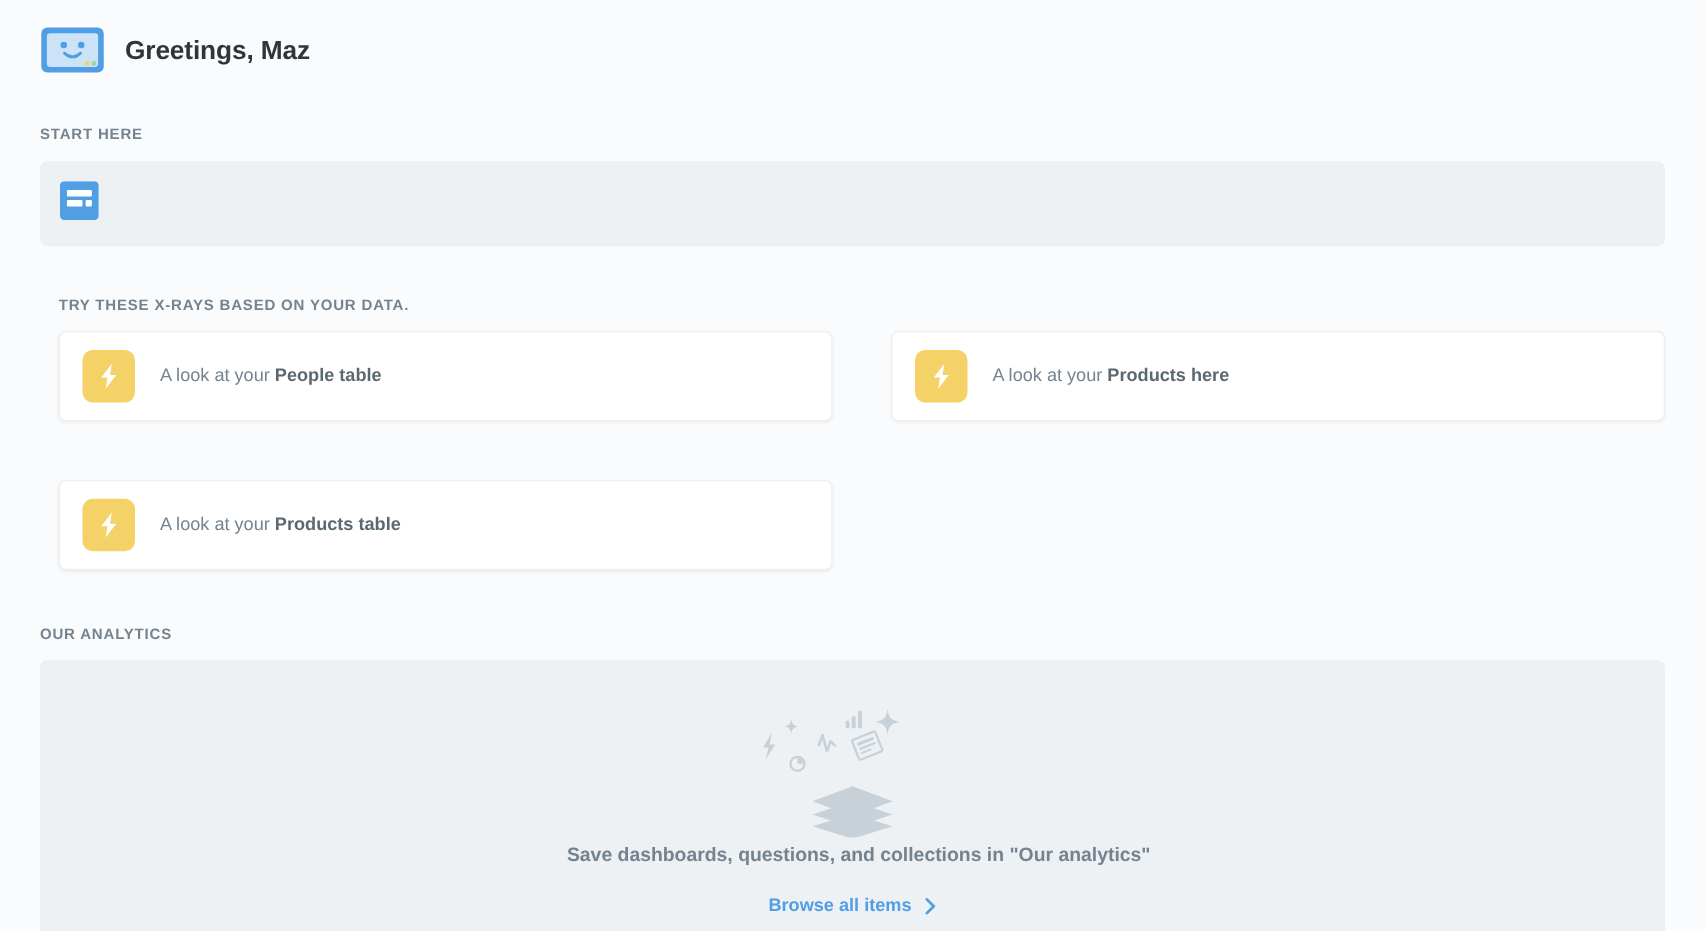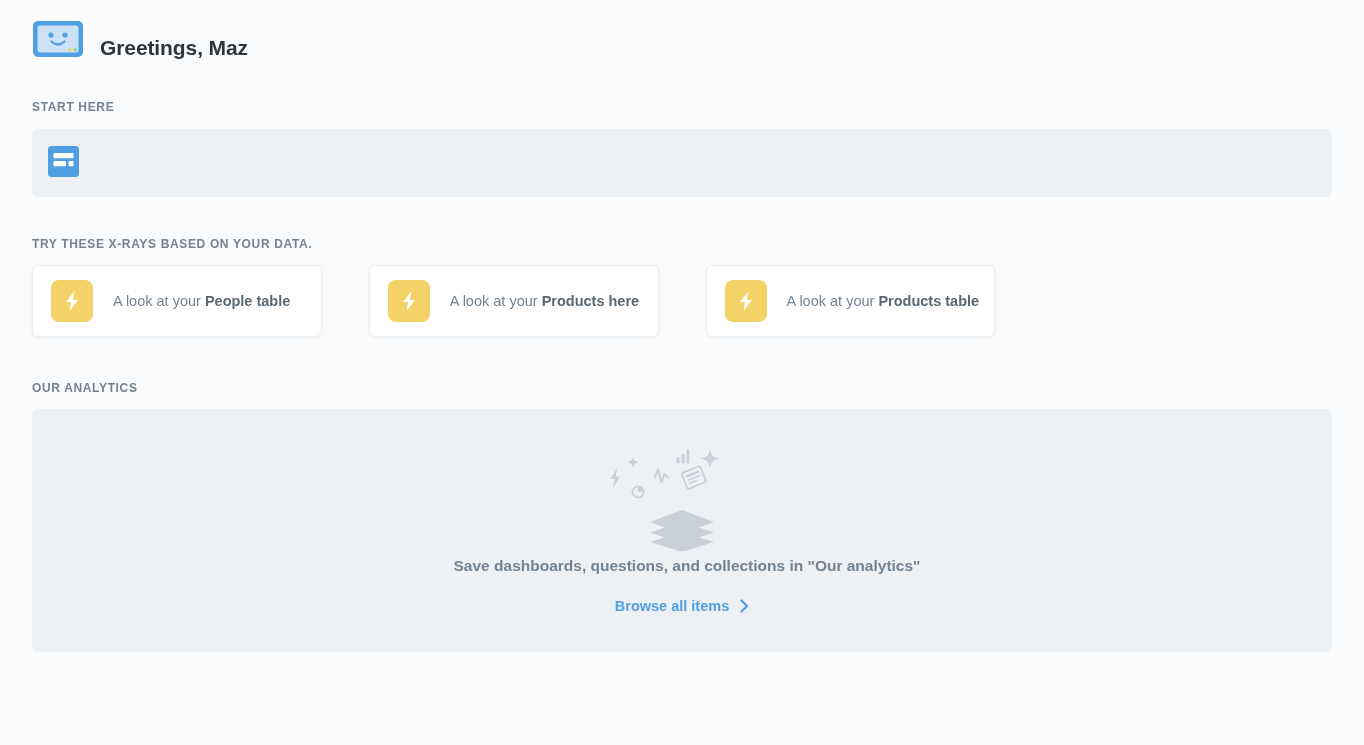--- a/index.html
+++ b/index.html
@@ -20,21 +20,21 @@
   .page {
     width: 1364px;
     height: 745px;
     position: relative;
     padding: 0 32px;
   }
 
   
   .greeting {
     display: flex;
-    align-items: flex-end;
+    align-items: center;
     padding-top: 22px;
     padding-bottom: 4px;
     height: 62px;
   }
   .bot-logo {
     width: 52px;
     height: 38px;
     flex: 0 0 auto;
     margin-right: 16px;
     display: block;
@@ -87,25 +87,25 @@
     line-height: 19px;
     margin-top: 1px;
   }
   .banner-link {
     color: #509EE3;
     text-decoration: none;
     cursor: pointer;
   }
 
   
-  .xray-section { margin-top: 40px; }
+  .xray-section { margin-top: 40px; margin-left: 15px; }
   .xray-grid {
     margin-top: 14px;
     display: grid;
-    grid-template-columns: repeat(4, 1fr);
+    grid-template-columns: repeat(2, 1fr);
     column-gap: 30px;
     row-gap: 20px;
     gap: 47px;
   }
   .xray-card {
     background: #FFFFFF;
     border: 1px solid #EDF0F2;
     border-radius: 6px;
     height: 72px;
     display: flex;

